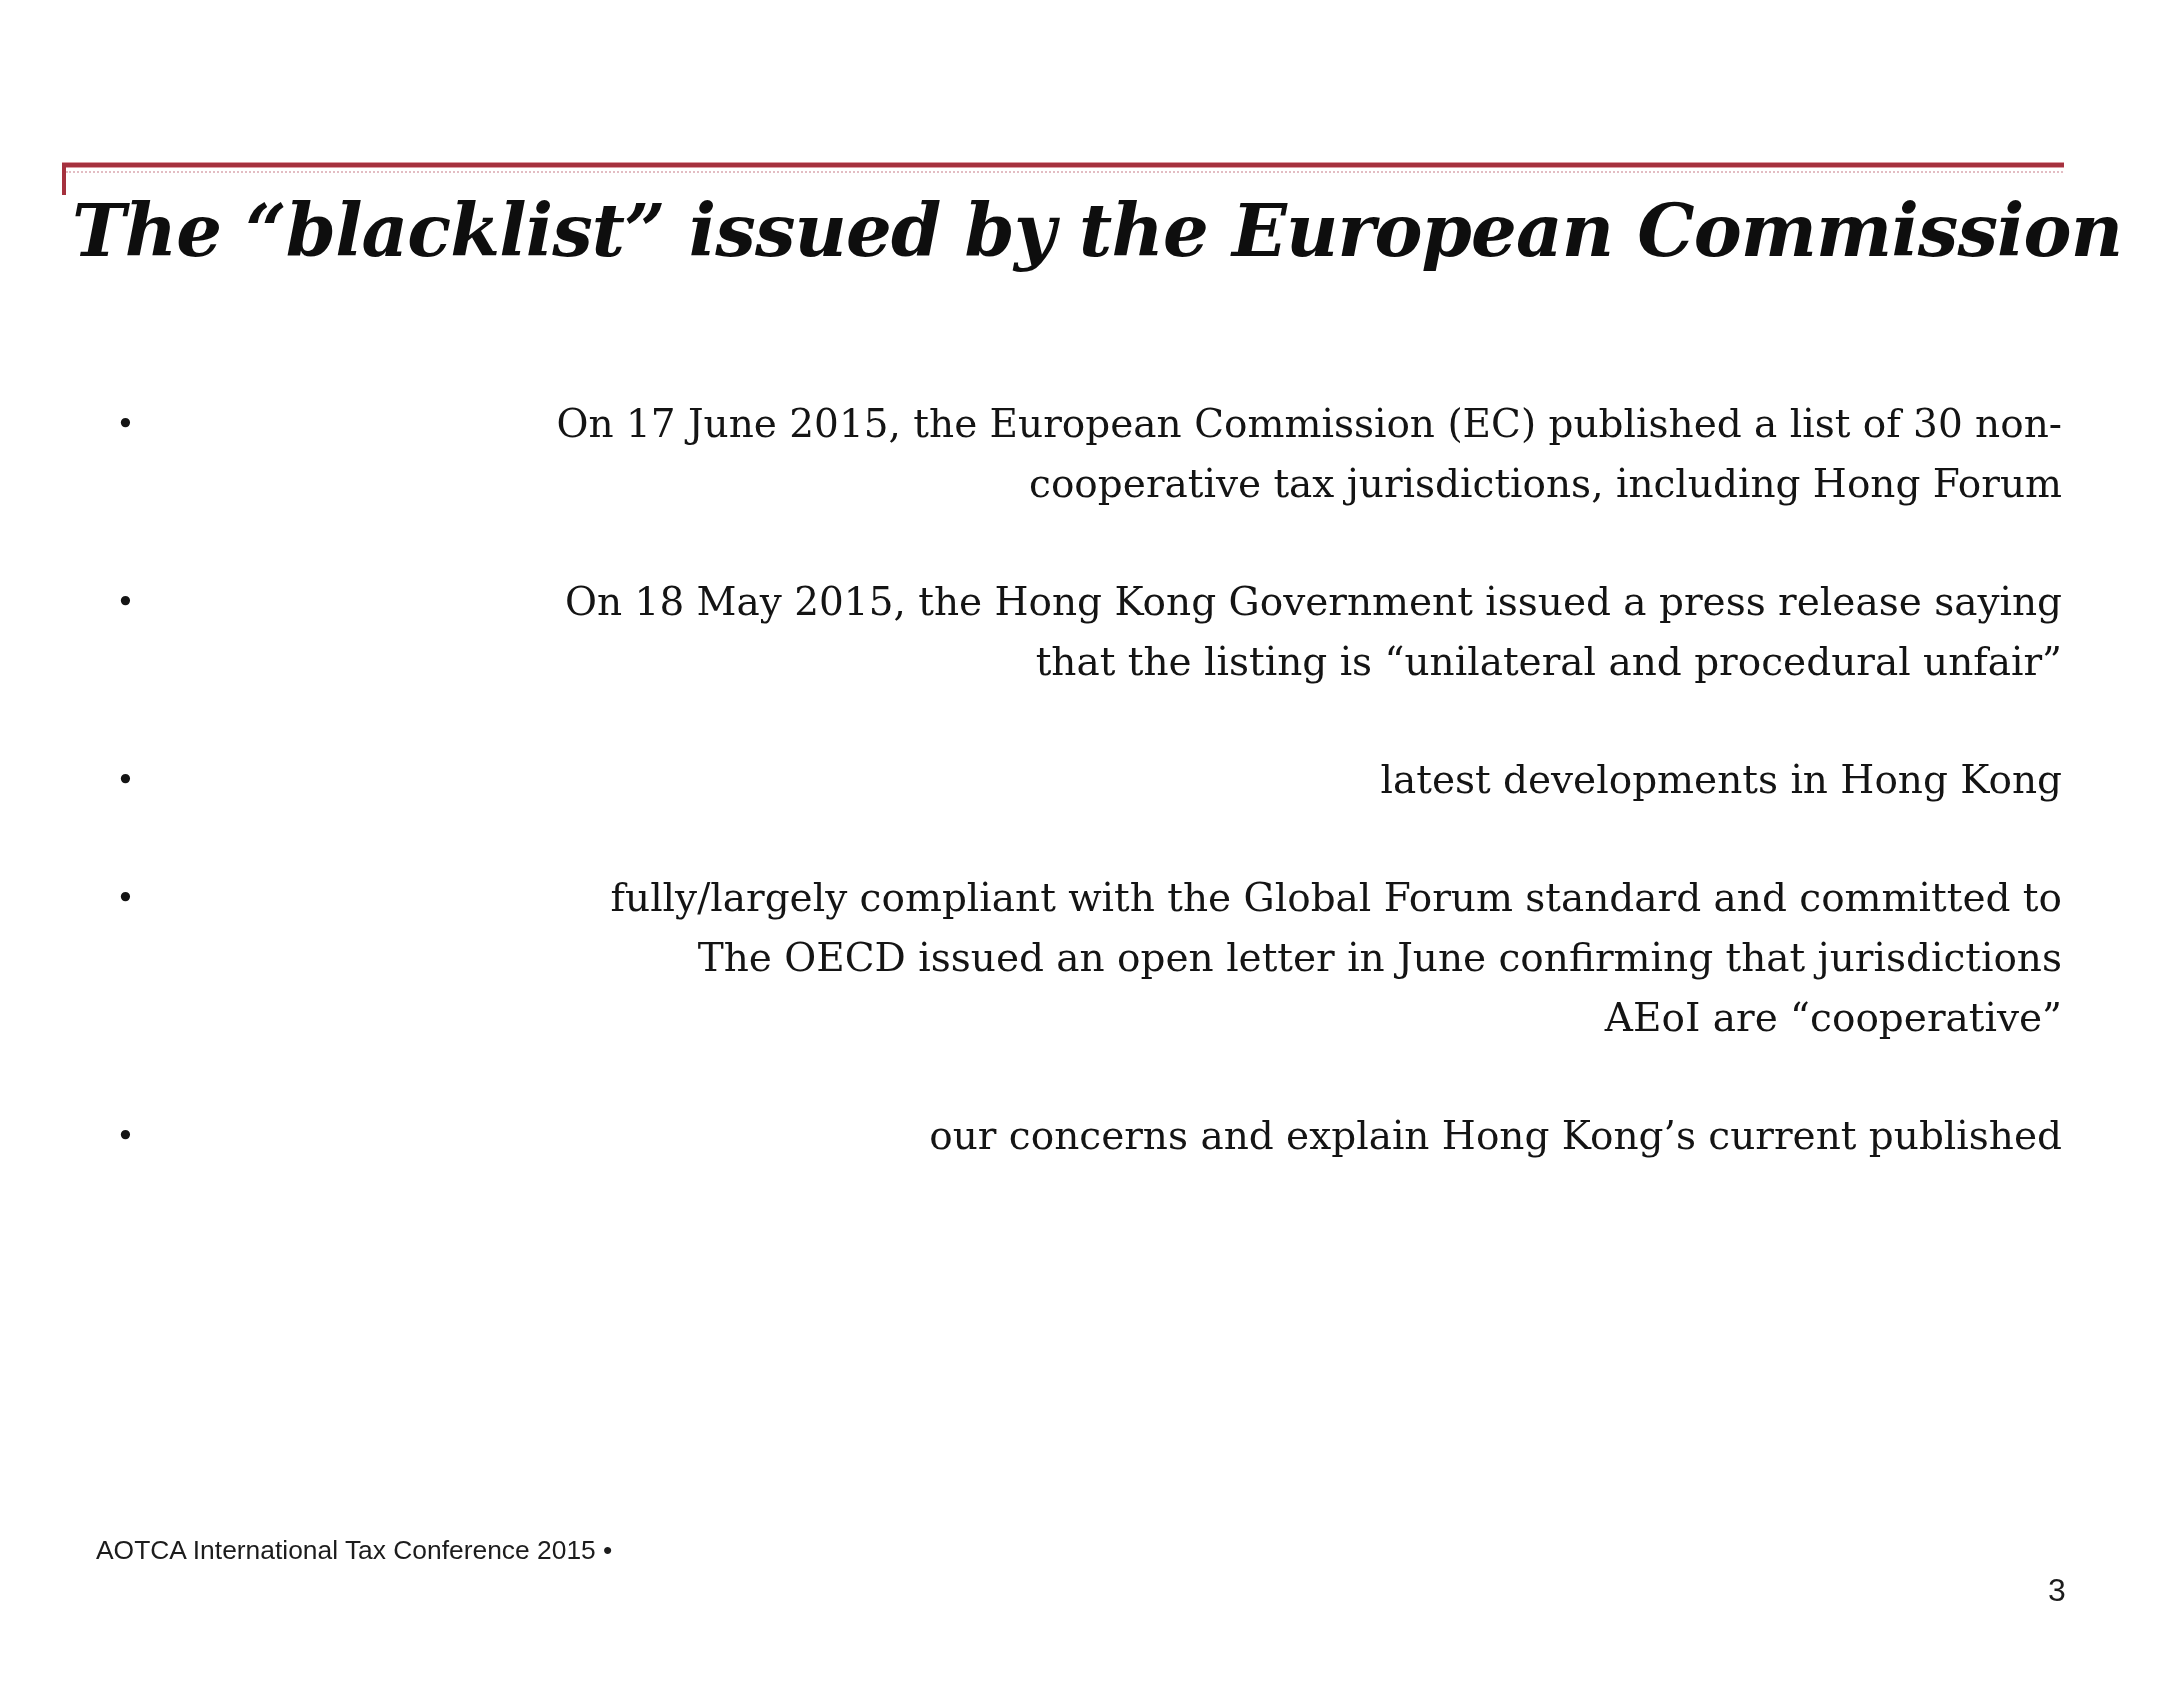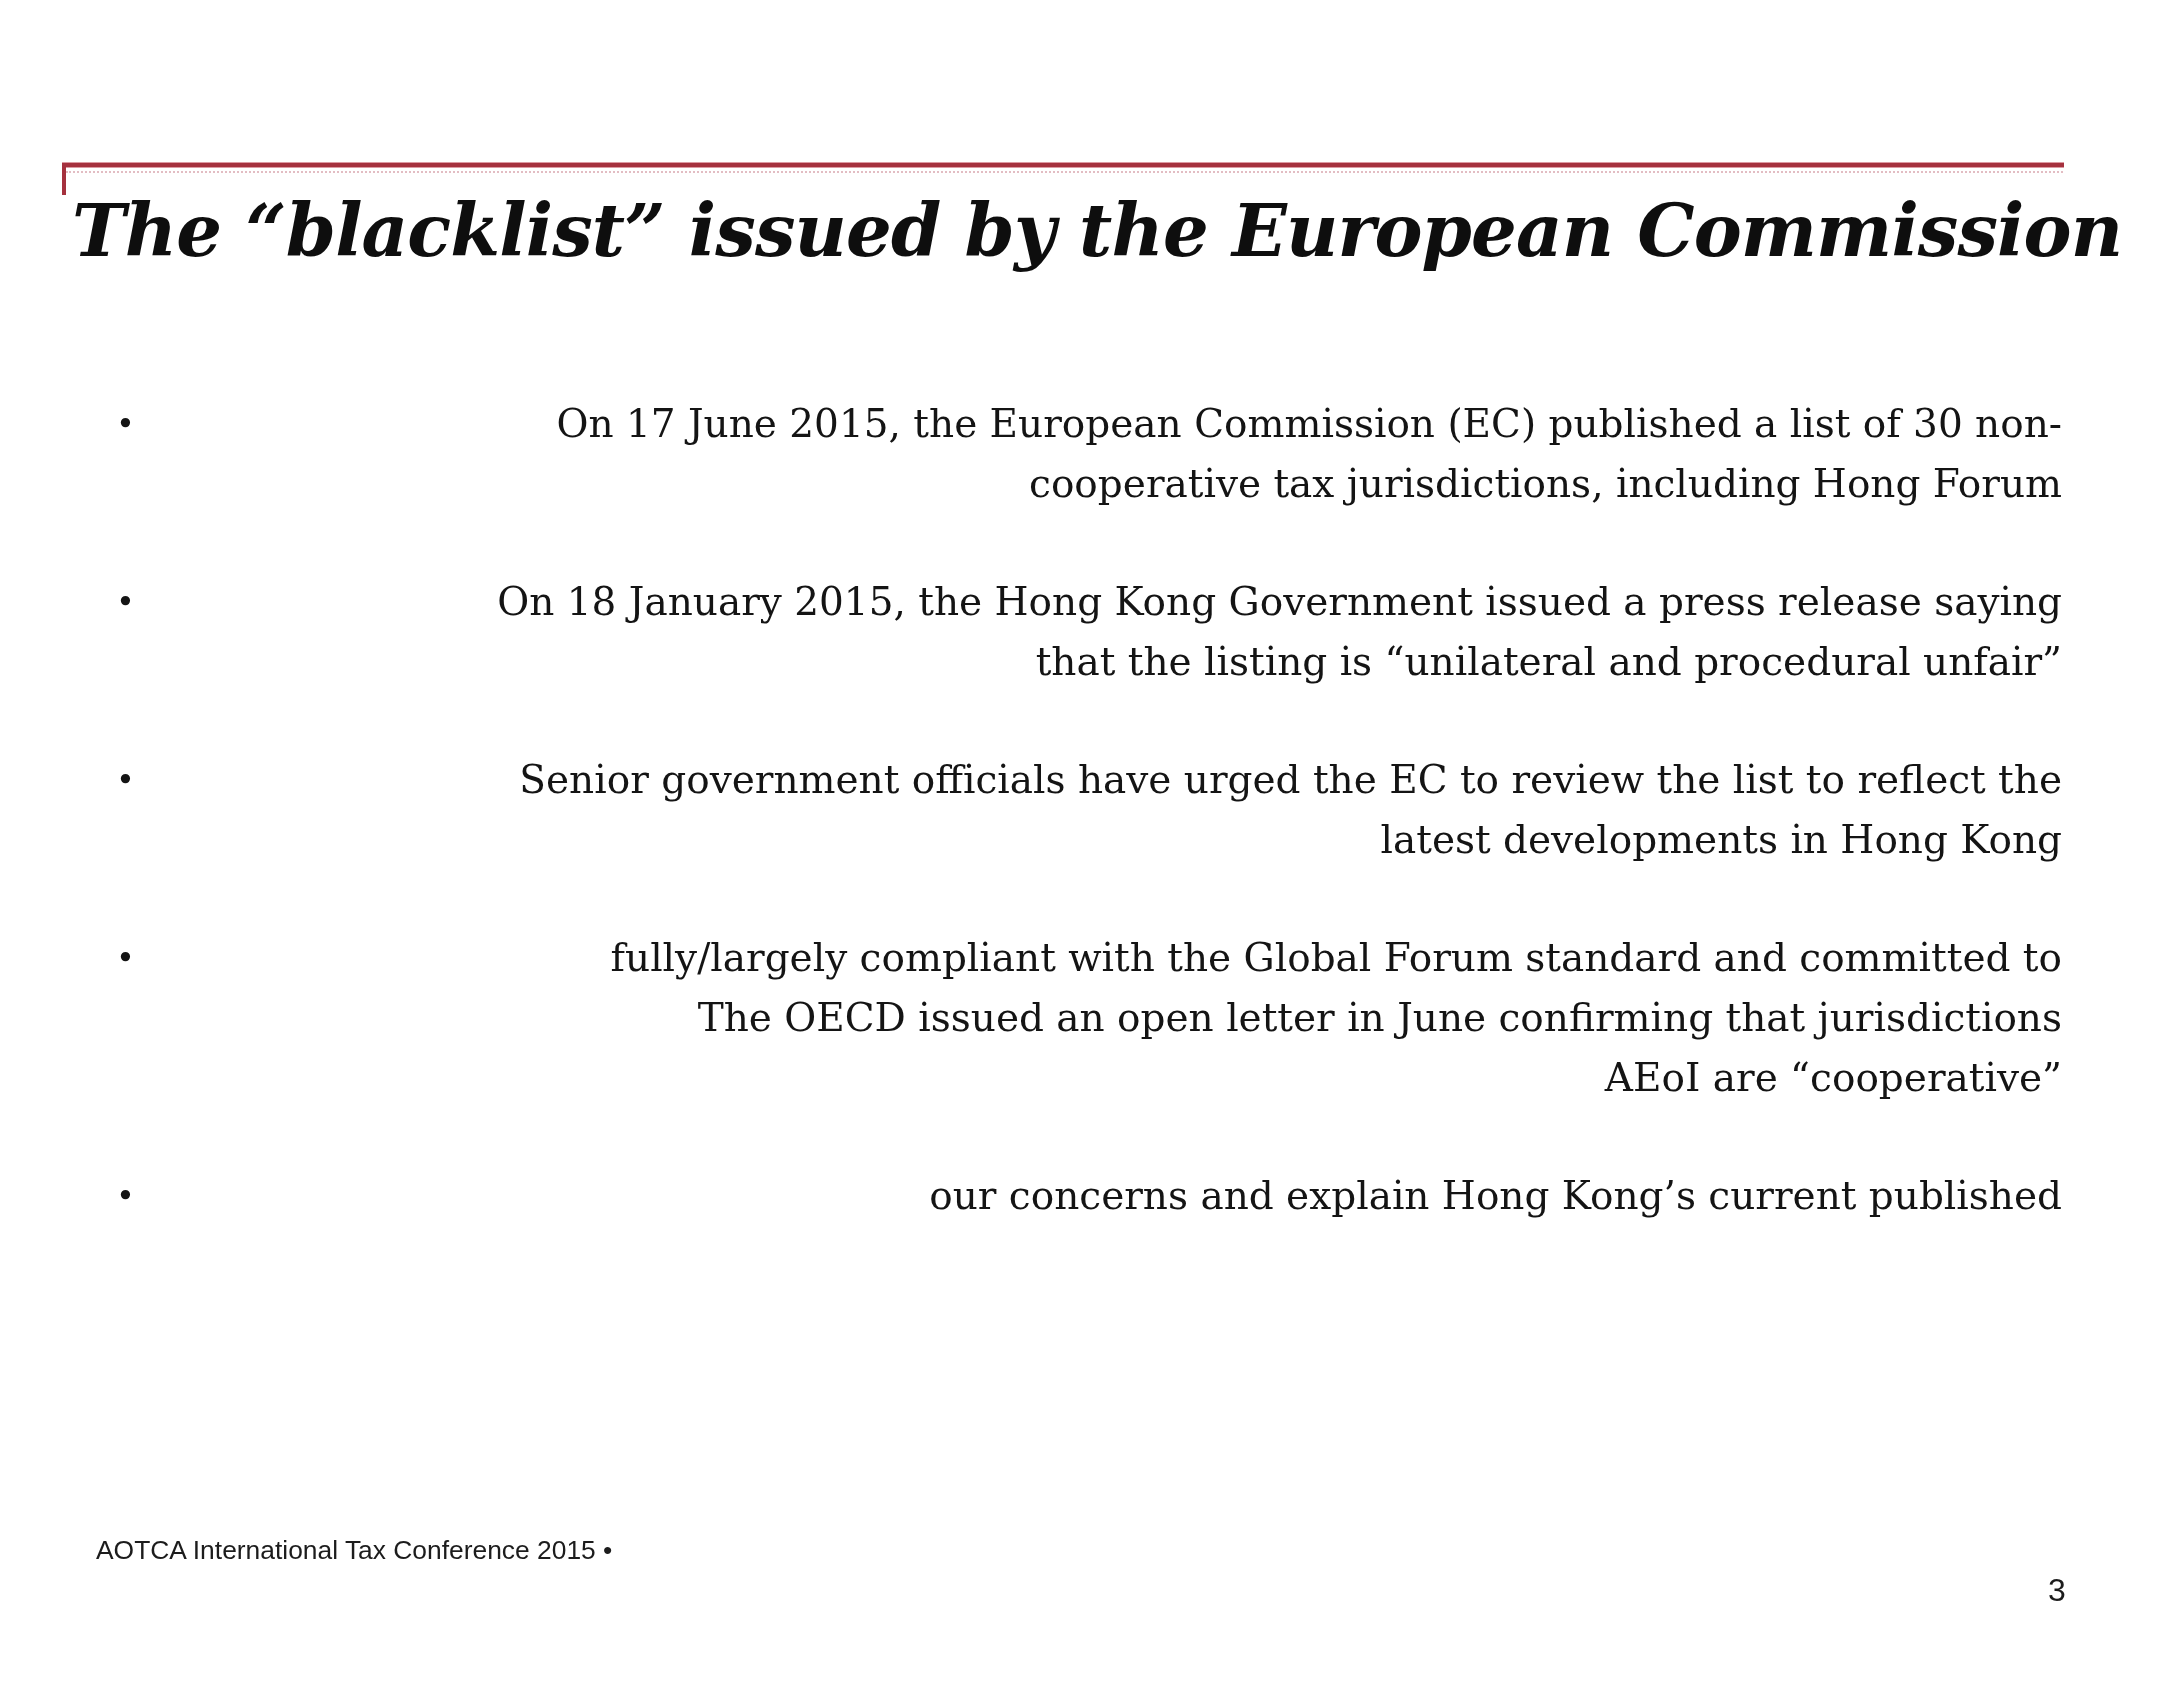--- a/index.html
+++ b/index.html
@@ -117,27 +117,26 @@
   <div class="bullet-list">
 
     <div class="bullet-item">
       <span class="bullet-marker">•</span>
       <span class="bullet-line">On 17 June 2015, the European Commission (EC) published a list of 30 non-</span>
       <span class="bullet-line">cooperative tax jurisdictions, including Hong Forum</span>
     </div>
 
     <div class="bullet-item">
       <span class="bullet-marker">•</span>
-      <span class="bullet-line">On 18 January 2015, the Hong Kong Government issued a press release saying</span>
+      <span class="bullet-line">On 18 May 2015, the Hong Kong Government issued a press release saying</span>
       <span class="bullet-line">that the listing is “unilateral and procedural unfair”</span>
     </div>
 
     <div class="bullet-item">
       <span class="bullet-marker">•</span>
-      <span class="bullet-line">Senior government officials have urged the EC to review the list to reflect the</span>
       <span class="bullet-line">latest developments in Hong Kong</span>
     </div>
 
     <div class="bullet-item">
       <span class="bullet-marker">•</span>
       <span class="bullet-line">fully/largely compliant with the Global Forum standard and committed to</span>
       <span class="bullet-line">The OECD issued an open letter in June confirming that jurisdictions</span>
       <span class="bullet-line">AEoI are “cooperative”</span>
     </div>
 

